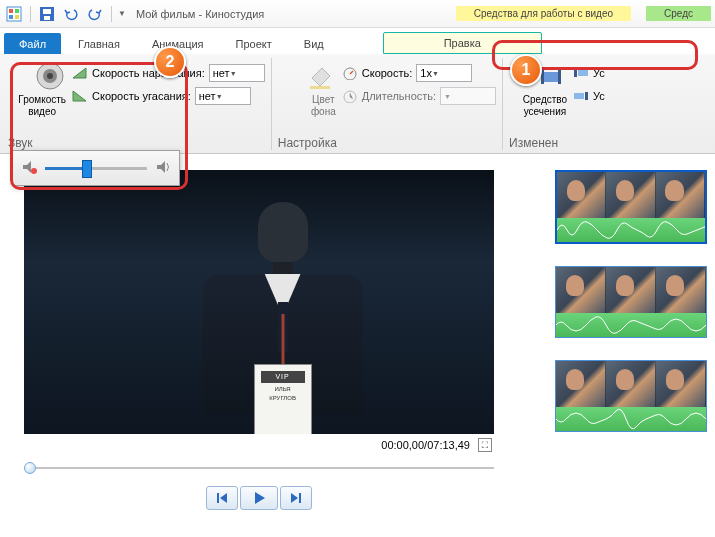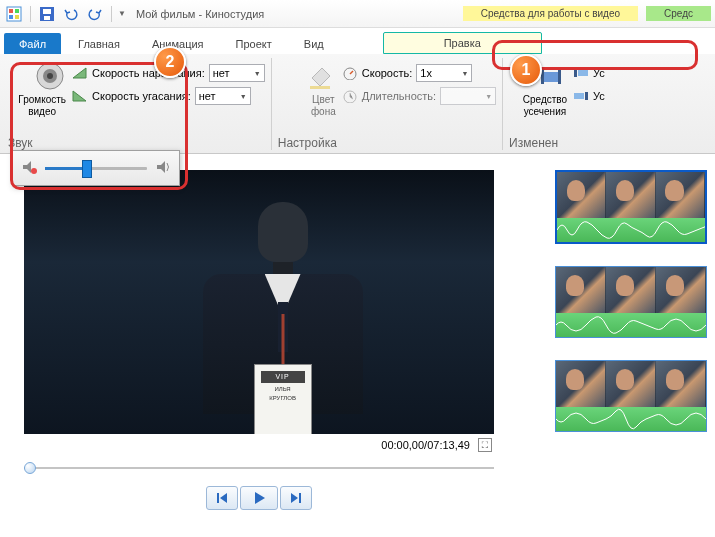--- a/index.html
+++ b/index.html
@@ -2,38 +2,38 @@
 <html><head>
 <meta charset="utf-8">
 <style>
 *{box-sizing:border-box;margin:0;padding:0;font-family:"Segoe UI",Tahoma,sans-serif;font-size:11px}
 body{width:715px;height:537px;background:#fff;overflow:hidden;position:relative}
 .titlebar{height:28px;background:linear-gradient(#fff,#f4f4f4);border-bottom:1px solid #ddd;display:flex;align-items:center;padding:0 4px}
 .qat{display:flex;gap:4px;align-items:center}
 .qat-btn{width:20px;height:20px;display:flex;align-items:center;justify-content:center;border:1px solid transparent;border-radius:2px}
 .qat-sep{width:1px;height:16px;background:#ccc;margin:0 2px}
 .title-text{margin-left:10px;color:#555}
-.context-tab{margin-left:auto;display:flex;gap:8px}
+.context-tab{margin-left:auto;display:flex;gap:15px}
 .ctx-group{padding:2px 18px;font-size:10px;color:#444;text-align:center}
 .ctx-group.video{background:#fff799}
 .ctx-group.audio{background:#a8e88a}
 .ribbon-tabs{height:26px;background:#fff;display:flex;align-items:flex-end;padding-left:4px;gap:2px}
 .tab{padding:4px 14px;color:#444;border:1px solid transparent;border-bottom:none;position:relative;cursor:pointer}
 .tab.file{background:#1979ca;color:#fff;border-radius:2px 2px 0 0}
 .tab.highlight{background:#fffde0;border:1px solid #14b8a6;border-radius:2px 2px 0 0}
 .ribbon-body{height:100px;background:linear-gradient(#f7f7f7,#ededed);border-bottom:1px solid #c8c8c8;display:flex;padding:4px 2px}
 .rgroup{display:flex;flex-direction:column;border-right:1px solid #d0d0d0;padding:0 6px;height:92px}
 .rgroup-content{flex:1;display:flex;align-items:flex-start;gap:6px}
 .rgroup-label{font-size:12px;color:#666;padding-top:2px}
 .big-btn{display:flex;flex-direction:column;align-items:flex-end;width:58px;padding-top:2px;cursor:pointer}
 .big-btn .icon{width:32px;height:32px;display:flex;align-items:center;justify-content:center}
 .big-btn .lbl{text-align:center;font-size:10px;line-height:12px;margin-top:2px}
 .small-row{display:flex;align-items:center;gap:4px;height:22px}
 .small-icon{width:16px;height:16px;display:flex;align-items:center;justify-content:center}
-.combo{width:56px;height:18px;background:#fff;border:1px solid #abadb3;display:flex;align-items:center;padding:8px 3px;font-size:10px;justify-content:space-between}
+.combo{width:56px;height:18px;background:#fff;border:1px solid #abadb3;display:flex;align-items:center;padding:8px 3px;font-size:10px;}
 .combo .arr{font-size:7px;color:#555}
 .vstack{display:flex;flex-direction:column;gap:1px}
 .annotation-box{position:absolute;border:3px solid #d93030;border-radius:10px;pointer-events:none;z-index:50}
 .annotation-badge{position:absolute;width:32px;height:32px;border-radius:16px;background:radial-gradient(circle at 30% 30%,#ff9a4a,#e65a0a);border:2px solid #fff;color:#fff;font-weight:bold;font-size:16px;display:flex;align-items:center;justify-content:center;z-index:51;box-shadow:0 1px 3px rgba(0,0,0,.5)}
 .volume-popup{position:absolute;left:12px;top:150px;width:168px;height:36px;background:linear-gradient(#f8f8f8,#e8e8e8);border:1px solid #a0a0a0;box-shadow:1px 2px 6px rgba(0,0,0,.25);display:flex;align-items:center;padding:0 8px;gap:8px;z-index:40}
 .slider-track{flex:1;height:3px;background:#b8b8b8;position:relative;border-radius:1px}
 .slider-fill{position:absolute;left:0;top:0;height:3px;background:#2a7ac8}
 .slider-thumb{position:absolute;top:-7px;width:10px;height:18px;background:#1e88e5;border:1px solid #0d5aa0}
 .preview-area{position:absolute;left:24px;top:170px;width:500px}
 .video-frame{width:470px;height:264px;background:#000;display:flex;align-items:center;justify-content:center;position:relative;overflow:hidden}

